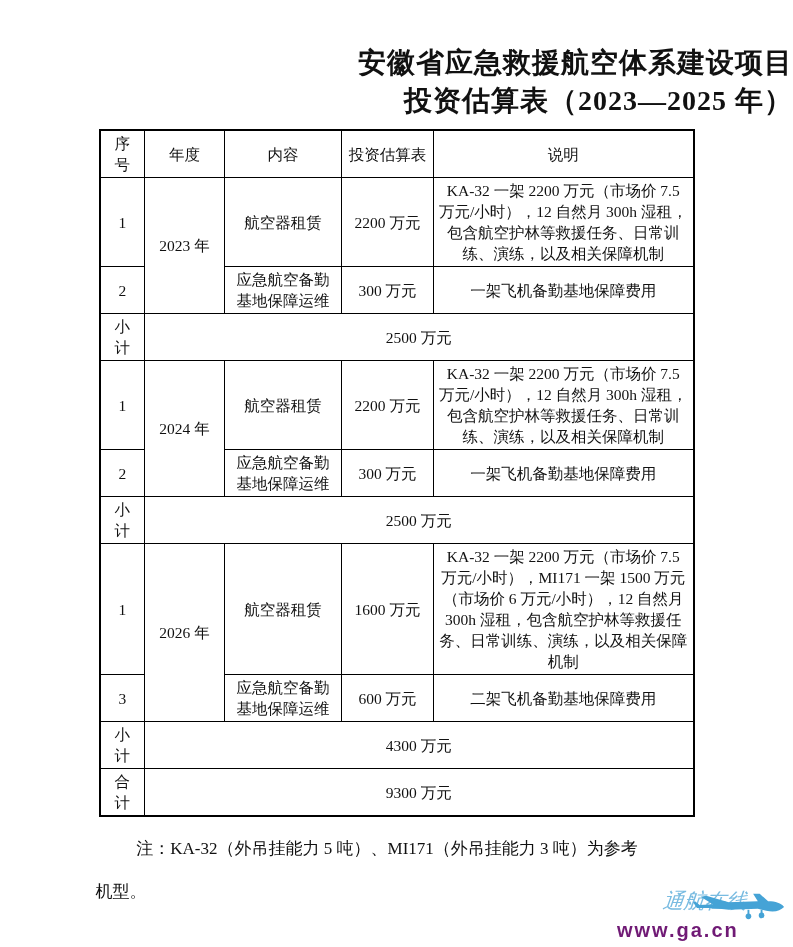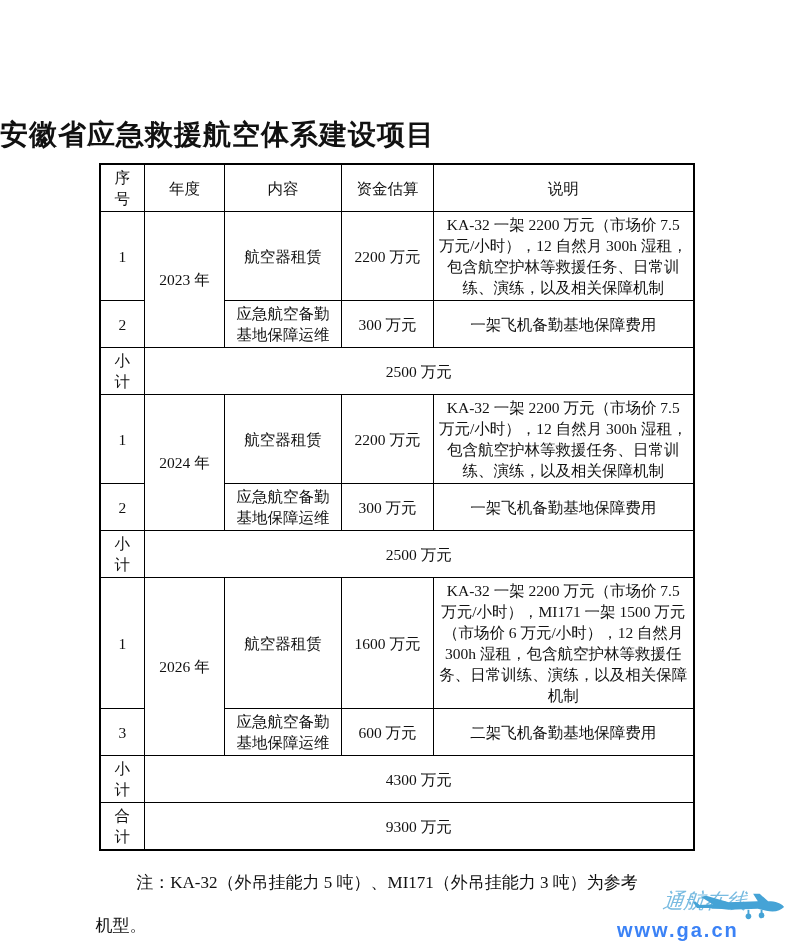--- a/index.html
+++ b/index.html
@@ -2,21 +2,21 @@
 <html><head>
 <meta charset="utf-8">
 <style>
   * { margin:0; padding:0; box-sizing:border-box; }
   html,body { background:#ffffff; }
   .page {
     position:relative; width:793px; height:947px; background:#fff;
     overflow:hidden; margin:0 auto;
     font-family:"Liberation Serif","DejaVu Serif",serif; color:#111;
   }
-  .title-block { padding-top:116px; text-align:left; }
+  .title-block { padding-top:44px; text-align:right; }
   .title-line { font-size:28px; font-weight:bold; line-height:38px; letter-spacing:1px; }
 
   table.est {
     width:594px; margin:9px auto 0 auto;
     border-collapse:collapse; table-layout:fixed;
     border:2px solid #000;
   }
   table.est td, table.est th {
     border:1.5px solid #000; vertical-align:middle;
     font-size:15.5px; line-height:21px; padding:2px 5px;
@@ -47,48 +47,49 @@
     white-space:nowrap; font-family:"DejaVu Sans",sans-serif; transform:skewX(-6deg);
   }
   .wm-plane { position:absolute; top:-1px; right:-3px; z-index:2; }
   .wm-site {
     position:absolute; top:1px; left:0; z-index:3;
     color:#1c3b8e; font-size:21px; font-weight:bold; letter-spacing:.5px;
     font-family:"Liberation Sans","DejaVu Sans",sans-serif;
   }
   .wm-url {
     position:absolute; bottom:-2px; left:0; z-index:3;
-    color:#3b82f6; font-size:20px; font-weight:bold; letter-spacing:2px;
+    color:#701a75; font-size:20px; font-weight:bold; letter-spacing:2px;
     font-family:"Liberation Sans","DejaVu Sans",sans-serif;
   }
 </style>
 </head>
 <body>
 
 <div class="page">
 
   <div class="title-block">
     <div class="title-line">安徽省应急救援航空体系建设项目</div>
+    <div class="title-line">投资估算表（2023—2025 年）</div>
   </div>
 
   <table class="est">
     <colgroup>
       <col style="width:45px">
         <col style="width:80px">
         <col style="width:117px">
         <col style="width:92px">
         <col style="width:260px">
     </colgroup>
     <tbody>
       <tr class="h-header">
         <th class="hdr stack">序
 号</th>
         <th class="hdr">年度</th>
         <th class="hdr">内容</th>
-        <th class="hdr">资金估算</th>
+        <th class="hdr">投资估算表</th>
         <th class="hdr">说明</th>
       </tr>
 
       <tr class="h-tall">
         <td>1</td>
         <td rowspan="2">2023 年</td>
         <td>航空器租赁</td>
         <td>2200 万元</td>
         <td class="desc">KA-32 一架 2200 万元（市场价 7.5 万元/小时），12 自然月 300h 湿租，包含航空护林等救援任务、日常训练、演练，以及相关保障机制</td>
       </tr>

